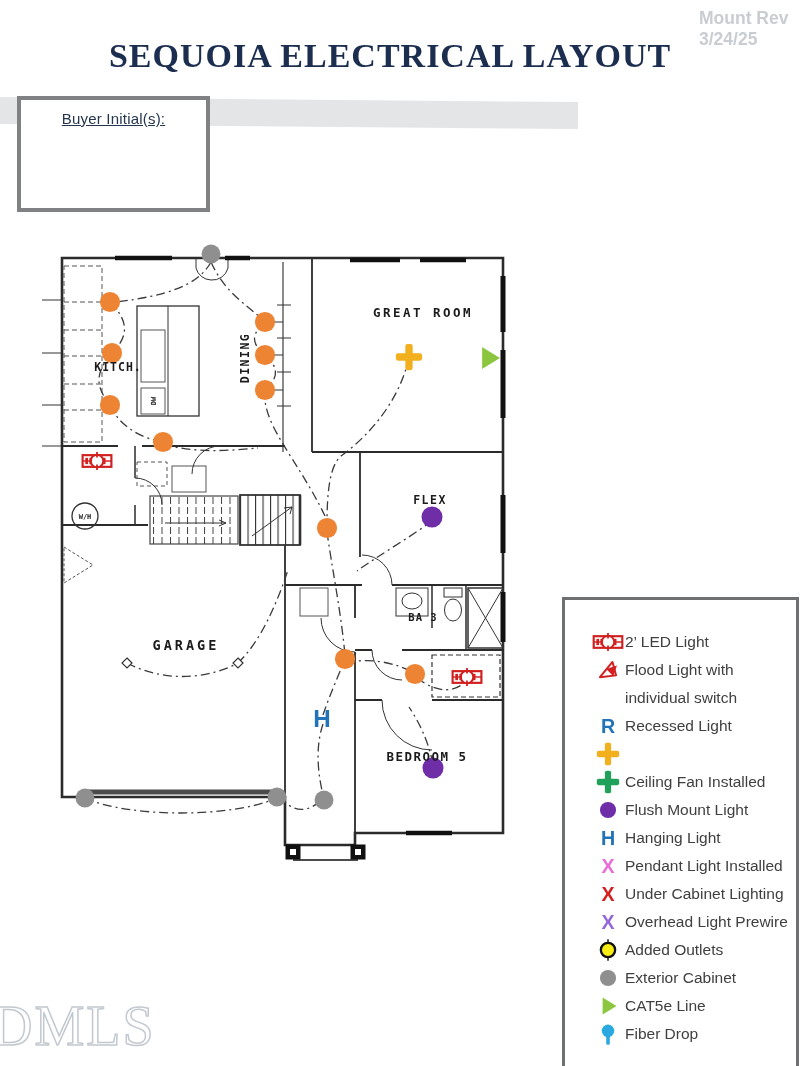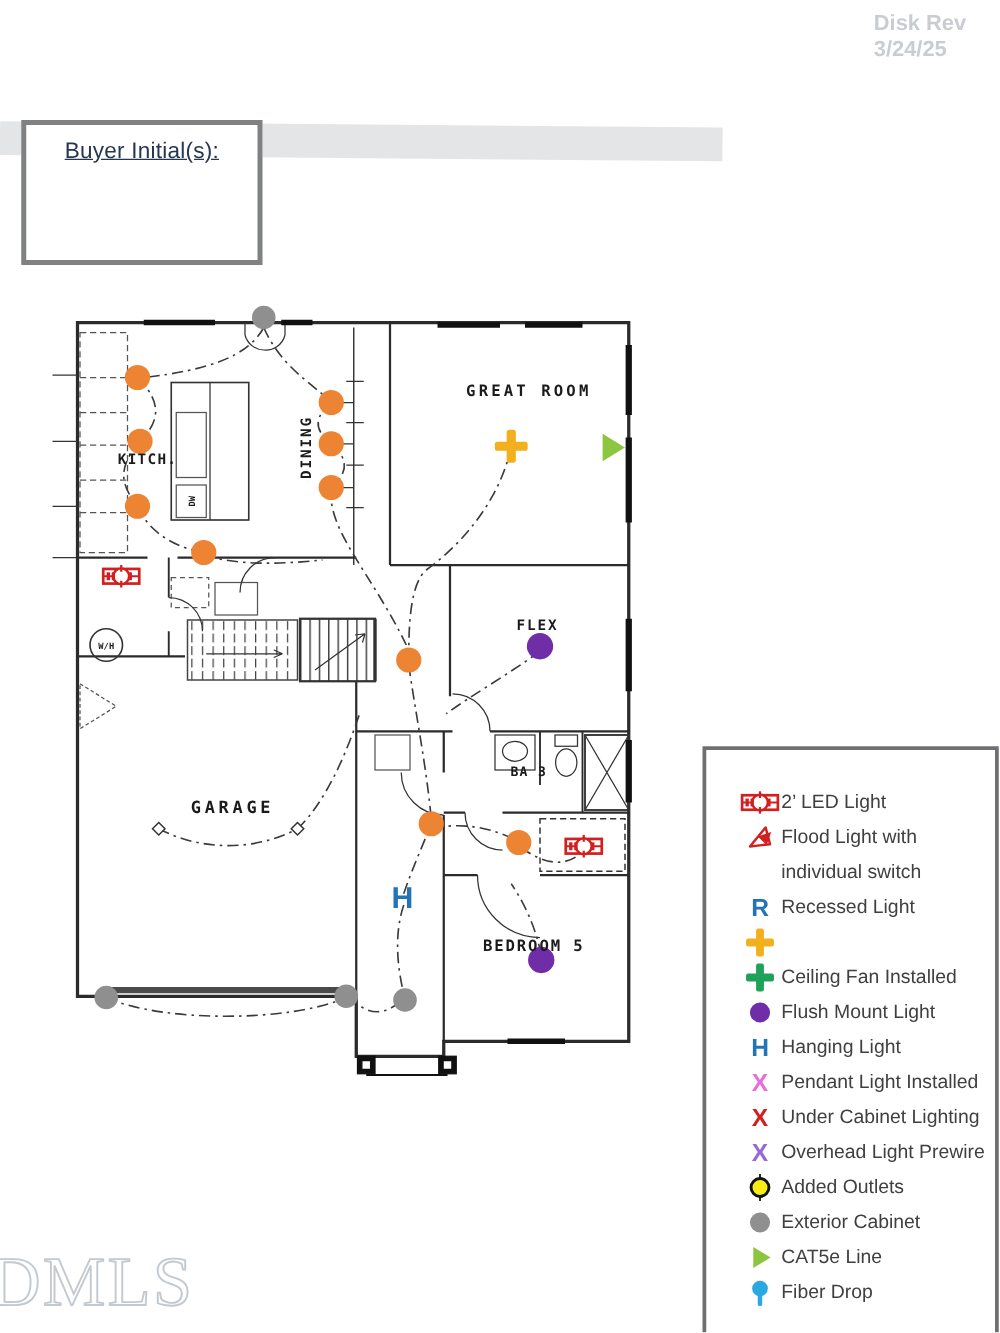--- a/index.html
+++ b/index.html
@@ -7,42 +7,43 @@
         font-family:"Liberation Sans",sans-serif;}
   .gray-band{position:absolute;left:0;top:97px;width:578px;height:27px;background:#e4e5e6;
         transform:rotate(0.5deg);transform-origin:left center;z-index:0;}
   .title{position:absolute;top:14px;left:0;width:780px;text-align:center;z-index:1;
         font-family:"Liberation Serif",serif;font-weight:700;font-size:34px;letter-spacing:1px;
         color:#1c2e4f;}
   .plan-rev{position:absolute;top:8px;left:699px;z-index:1;color:#c9cdd1;font-size:17.5px;
         line-height:21px;font-weight:700;}
   .buyer-box{position:absolute;left:17px;top:96px;width:185px;height:108px;background:#fff;
         border:4px solid #7f8182;z-index:2;text-align:center;}
-  .buyer-box span{display:inline-block;margin-top:10px;font-size:18px;color:#25364e;
+  .buyer-box span{display:inline-block;margin-top:10px;font-size:15px;color:#25364e;
         text-decoration:underline;letter-spacing:.2px;}
   .plan-svg{position:absolute;left:0;top:0;width:800px;height:1066px;z-index:1;}
   .legend-box{position:absolute;left:562px;top:597px;width:221px;height:460px;background:#fff;
         border:3px solid #6e7072;z-index:2;padding:12px 0 0 10px;box-sizing:content-box;}
   .legend-box ul{list-style:none;margin:16px;padding:0;}
   .legend-box li{display:flex;align-items:flex-start;}
   .li-icon{width:34px;min-width:34px;height:28px;display:flex;align-items:center;justify-content:center;}
   .li-label{font-size:15.5px;color:#404040;line-height:28px;white-space:nowrap;}
   .note-box{position:absolute;left:14px;top:919px;width:289px;background:#fff;border:3px solid #6e7072;
         z-index:2;padding:9px 12px 10px 14px;font-size:14.5px;line-height:1.36;color:#4a4a4a;}
   .watermark{position:absolute;left:-8px;top:994px;z-index:3;font-family:"Liberation Serif",serif;
         font-size:56px;letter-spacing:2px;color:rgba(255,255,255,0);
         -webkit-text-stroke:1.5px #c3c9d0;pointer-events:none;}
 </style>
 </head>
 <body>
 
 <div class="page">
   <div class="gray-band"></div>
+  <h1 class="title">SEQUOIA ELECTRICAL LAYOUT</h1>
   <div class="plan-rev">
-    <div>Disk Rev</div>
+    <div>Mount Rev</div>
     <div>3/24/25</div>
   </div>
   <div class="buyer-box">
     <span>Buyer Initial(s):</span>
   </div>
 
   <svg class="plan-svg" viewBox="0 0 800 1066">
     <defs>
       <pattern id="st1" width="8.5" height="10" patternUnits="userSpaceOnUse">
         <line x1="0.5" y1="0" x2="0.5" y2="10" stroke="#444" stroke-width="1" stroke-dasharray="4 3"></line>

